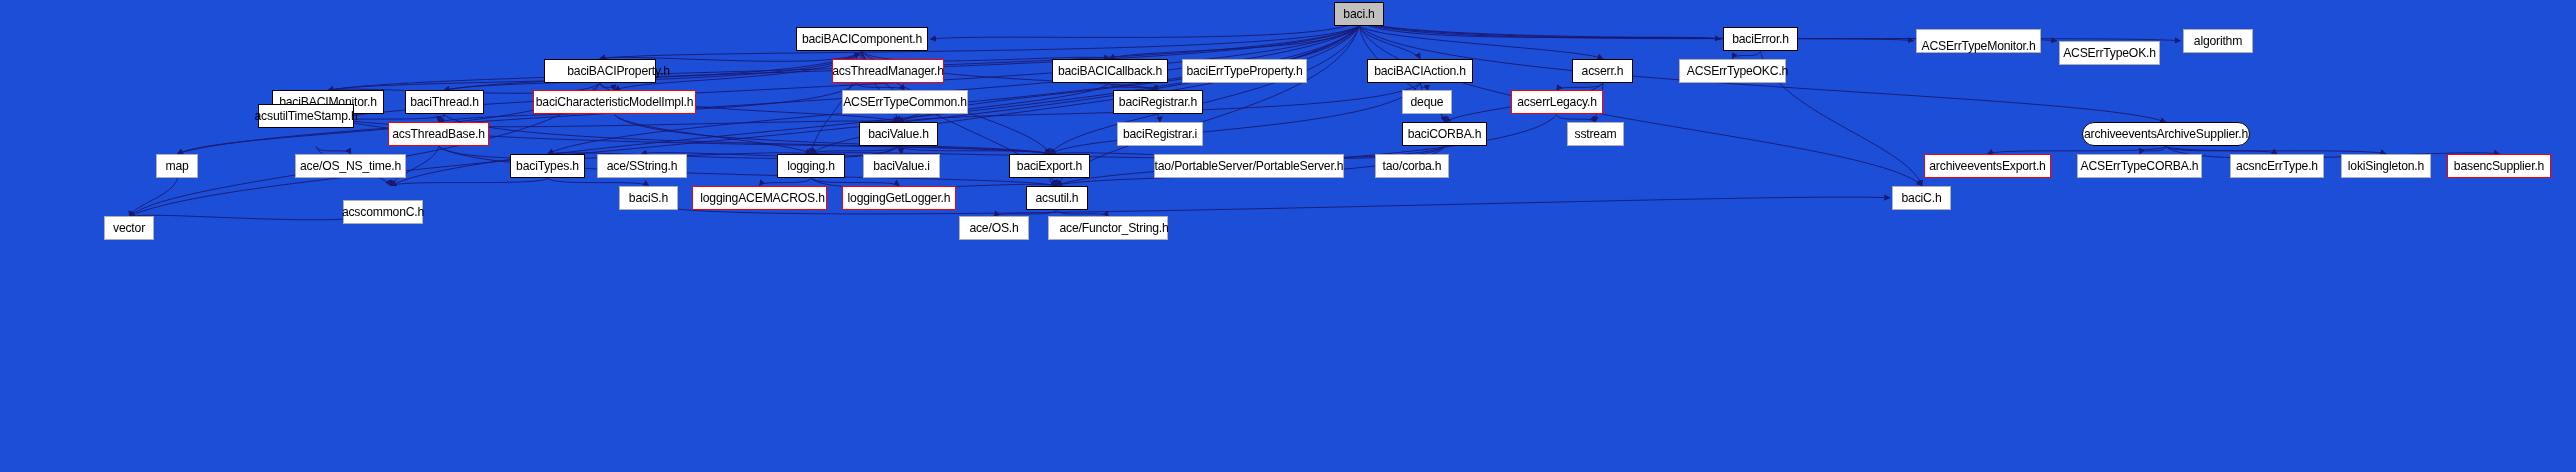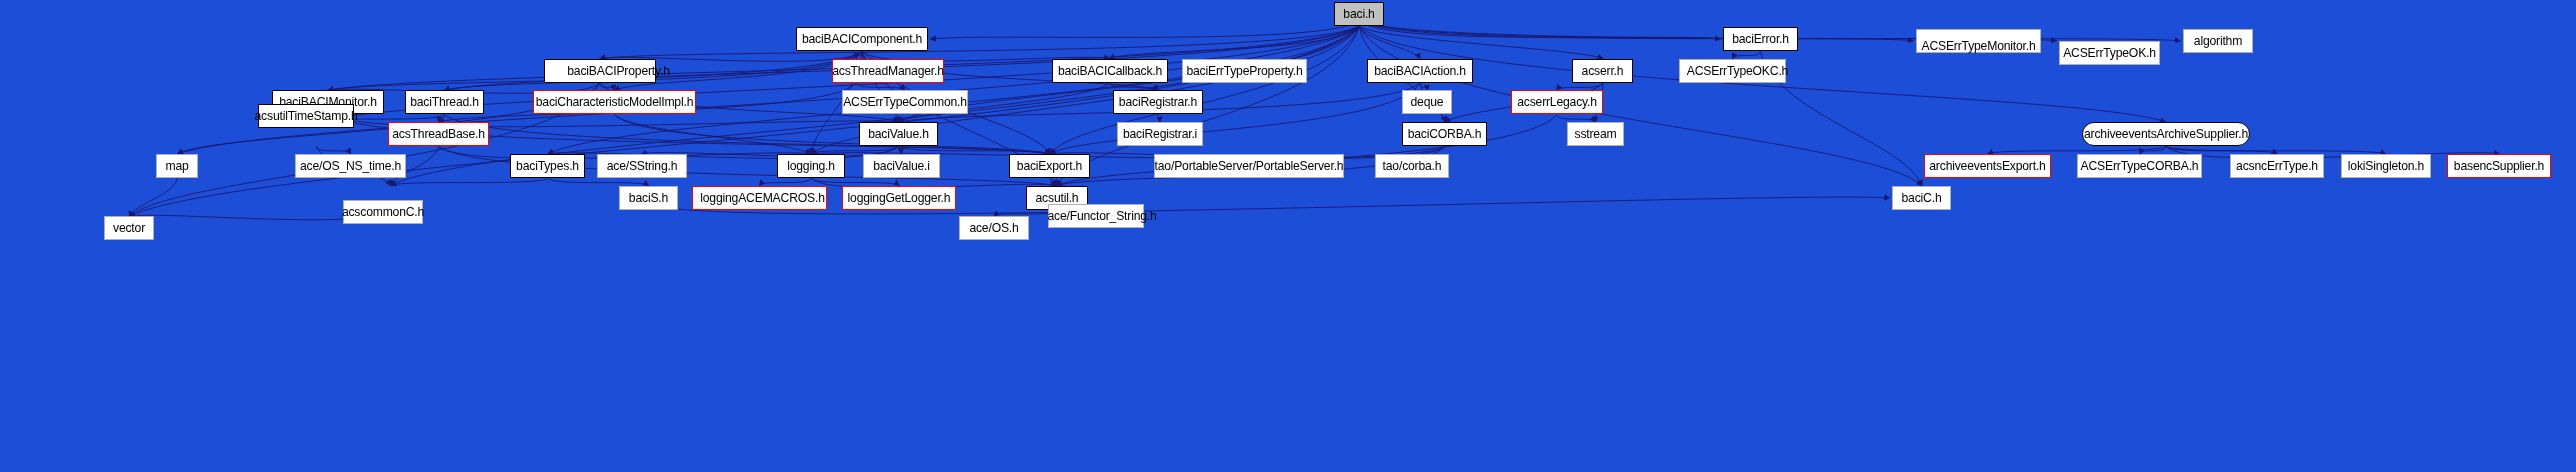--- a/index.html
+++ b/index.html
@@ -288,21 +288,21 @@
       </div>
       <div class="gnode solid" style="left: 1026px; top: 186px; width: 62px;">
         <span class="lbl">acsutil.h</span>
       </div>
       <div class="gnode ext" style="left: 1892px; top: 186px; width: 59px;">
         <span class="lbl">baciC.h</span>
       </div>
       <div class="gnode ext" style="left: 959px; top: 216px; width: 70px;">
         <span class="lbl">ace/OS.h</span>
       </div>
-      <div class="gnode ext" style="left: 1048px; top: 204px; width: 96px; padding-left: 12px;">
+      <div class="gnode ext" style="left: 1048px; top: 216px; width: 120px; padding-left: 12px;">
         <span class="lbl">ace/Functor_String.h</span>
       </div>
       <div class="gnode ext" style="left: 104px; top: 216px; width: 50px;">
         <span class="lbl">vector</span>
       </div>
     </div>
 </div>
 
 
 </body></html>

